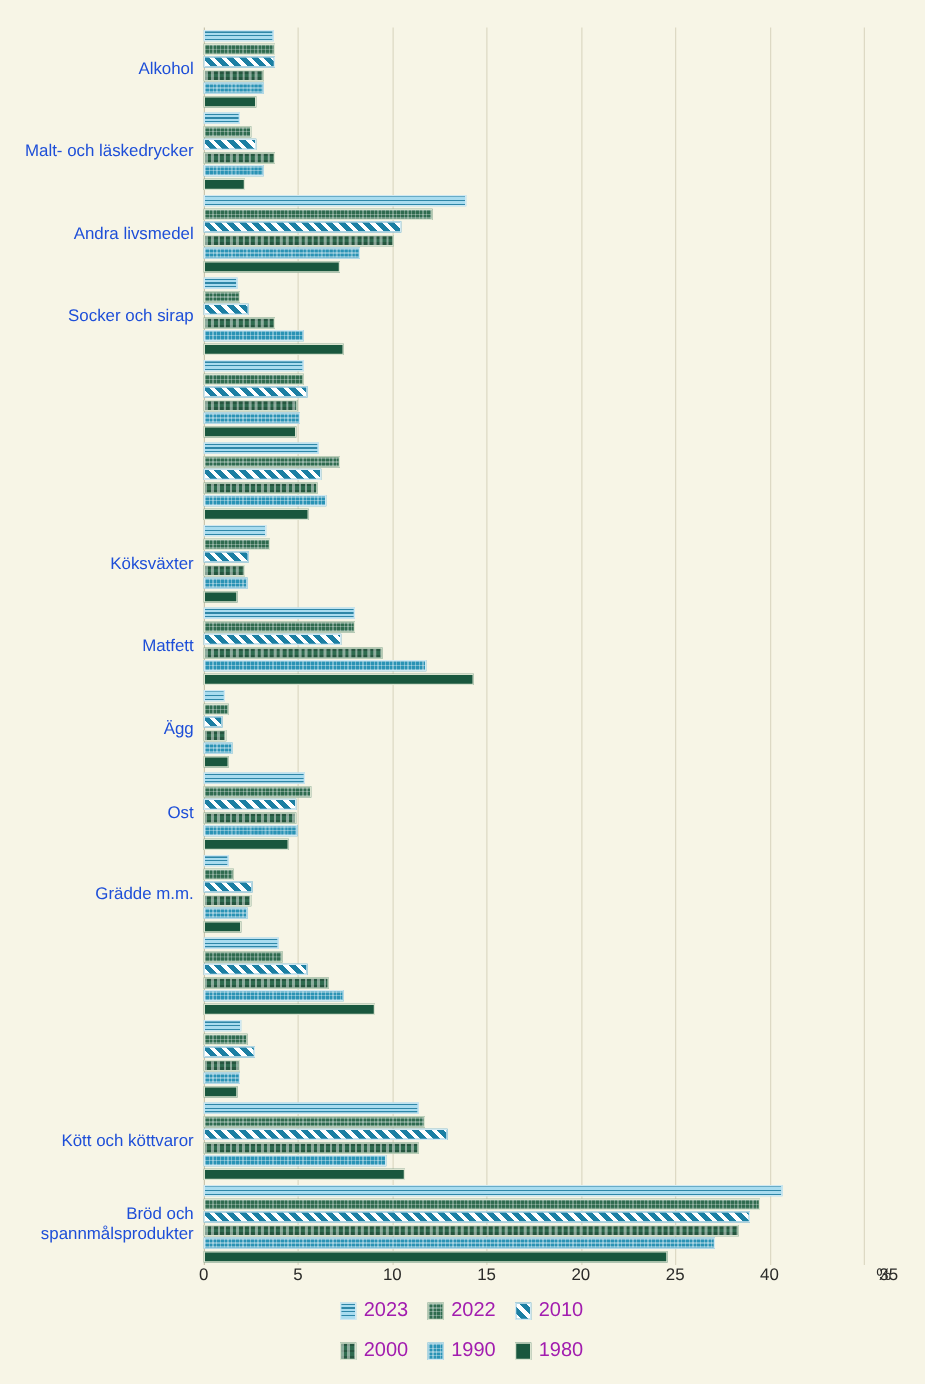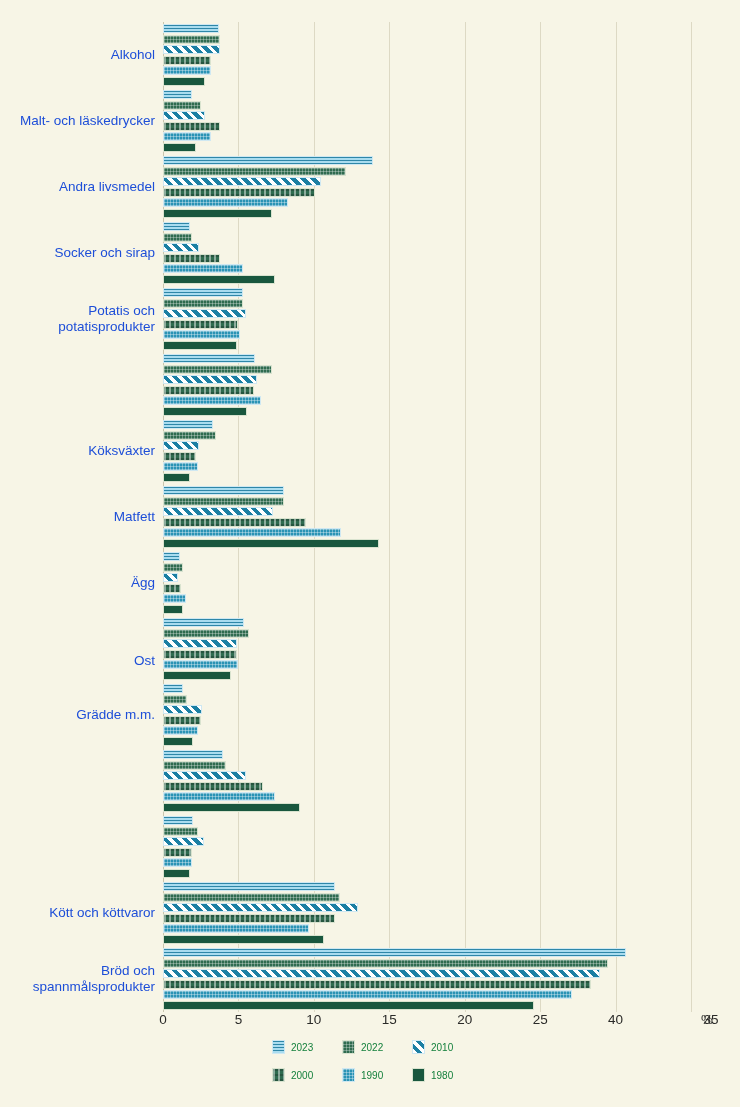--- a/index.html
+++ b/index.html
@@ -187,22 +187,22 @@
     width: 70px;
   }
   .legend-swatch {
     width: 13px;
     height: 14px;
     box-sizing: border-box;
     margin-right: 6px;
     flex: 0 0 auto;
   }
   .legend-text {
-    font-size: 10px;
-    color: #15803d;
+    font-size: 16px;
+    color: #a21caf;
     white-space: nowrap;
   }
 </style>
 </head>
 <body>
 
 <div id="chart-root">
 
   <div class="cat-labels">
       <div class="cat-label" style="top: 0px; height: 66px;">
@@ -218,42 +218,36 @@
       <div class="cat-label" style="top: 132px; height: 66px;">
         <div>
           <span>Andra livsmedel</span>
         </div>
       </div>
       <div class="cat-label" style="top: 198px; height: 66px;">
         <div>
           <span>Socker och sirap</span>
         </div>
       </div>
-      <div class="cat-label" style="top: 264px; height: 66px;">
-        <div>
-          <span>Potatis och</span>
-          <span>potatisprodukter</span>
-        </div>
-      </div>
       <div class="cat-label" style="top: 396px; height: 66px;">
         <div>
           <span>Köksväxter</span>
         </div>
       </div>
       <div class="cat-label" style="top: 462px; height: 66px;">
         <div>
           <span>Matfett</span>
         </div>
       </div>
       <div class="cat-label" style="top: 528px; height: 66px;">
         <div>
           <span>Ägg</span>
         </div>
       </div>
-      <div class="cat-label" style="top: 606px; height: 66px;">
+      <div class="cat-label" style="top: 570px; height: 66px; align-items: flex-end;">
         <div>
           <span>Ost</span>
         </div>
       </div>
       <div class="cat-label" style="top: 660px; height: 66px;">
         <div>
           <span>Grädde m.m.</span>
         </div>
       </div>
       <div class="cat-label" style="top: 858px; height: 66px;">

